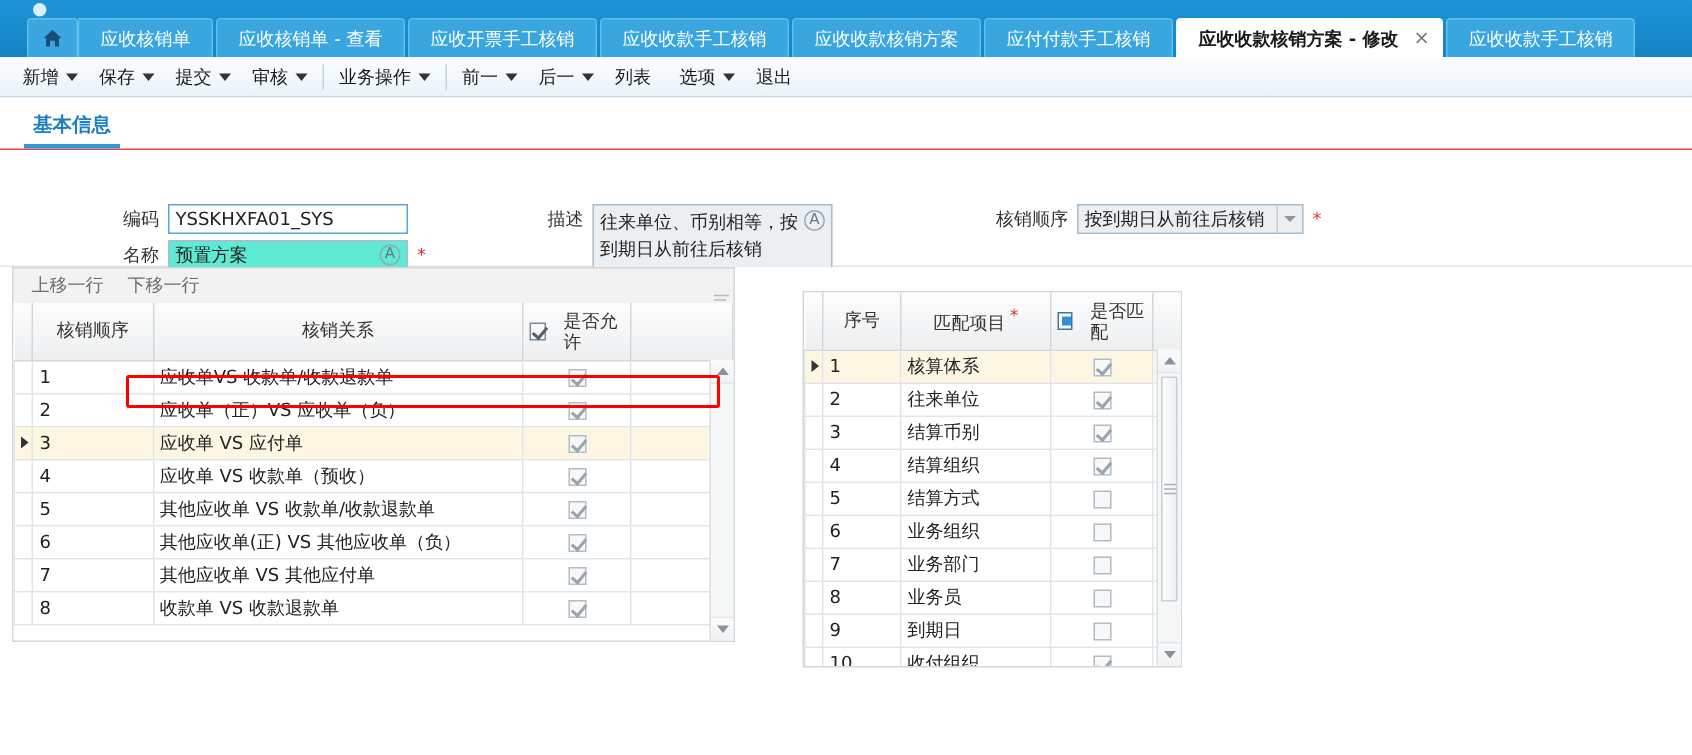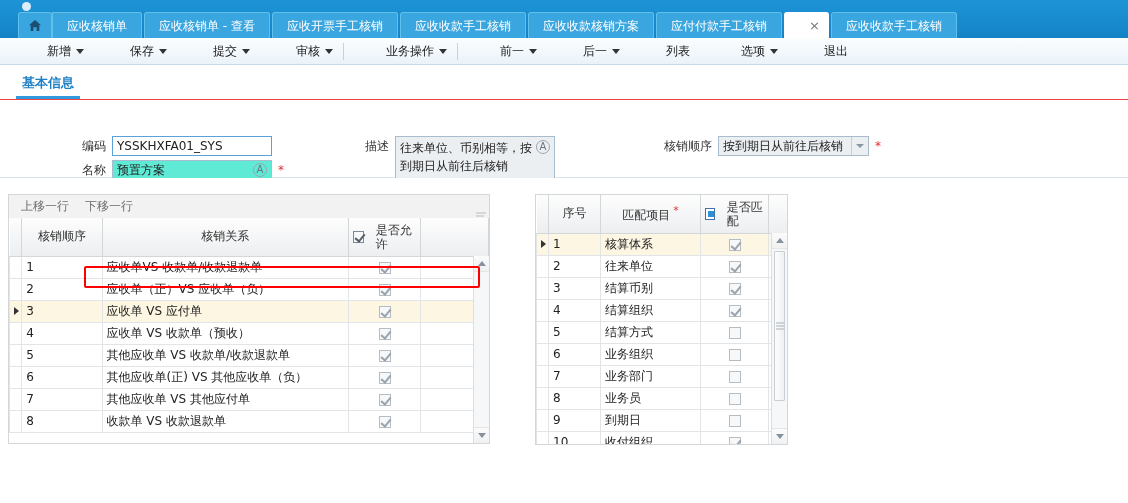--- a/index.html
+++ b/index.html
@@ -87,21 +87,21 @@
     padding-left: 8px;
     font-size: 12px;
     color: #1a1a1a;
   }
   .tb-item {
     display: flex; align-items: center;
     padding: 0 7px;
     height: 21px;
     white-space: nowrap;
   }
-  .tb-item .lbl { margin-right: 5px; margin-left: 32px; }
+  .tb-item .lbl { margin-right: 5px; }
   .caret {
     width: 0; height: 0;
     border-left: 4px solid transparent;
     border-right: 4px solid transparent;
     border-top: 5px solid #333;
   }
   .tb-sep {
     width: 1px; height: 17px;
     background: #c0d3e0;
     margin: 0 3px;
@@ -371,20 +371,21 @@
   <div class="tab">
     <span>应收收款手工核销</span>
   </div>
   <div class="tab">
     <span>应收收款核销方案</span>
   </div>
   <div class="tab">
     <span>应付付款手工核销</span>
   </div>
   <div class="tab active">
+    <span>应收收款核销方案 - 修改</span>
     <span class="close-x">×</span>
   </div>
   <div class="tab">
     <span>应收收款手工核销</span>
   </div>
 </div>
 
 <div class="toolbar">
   <div class="tb-item">
     <span class="lbl">新增</span>
@@ -467,21 +468,21 @@
       <span class="drop">
           <i class="caret-sm"></i>
         </span>
     </div>
     <span class="req">*</span>
   </div>
 </div>
 
 <div class="panels">
 
-  <div class="panel" style="left:8px; top:16px; width:482px;">
+  <div class="panel" style="left:8px; top:0px; width:482px;">
     <div class="grid-toolbar">
       <span class="gt-link">上移一行</span>
       <span class="gt-link">下移一行</span>
       <span class="gt-resize">
         <svg width="10" height="8" viewBox="0 0 10 8">
             <path d="M0 2 H10 M0 5 H8" stroke="#b9bcbf" stroke-width="1"></path>
           </svg>
       </span>
     </div>
 

